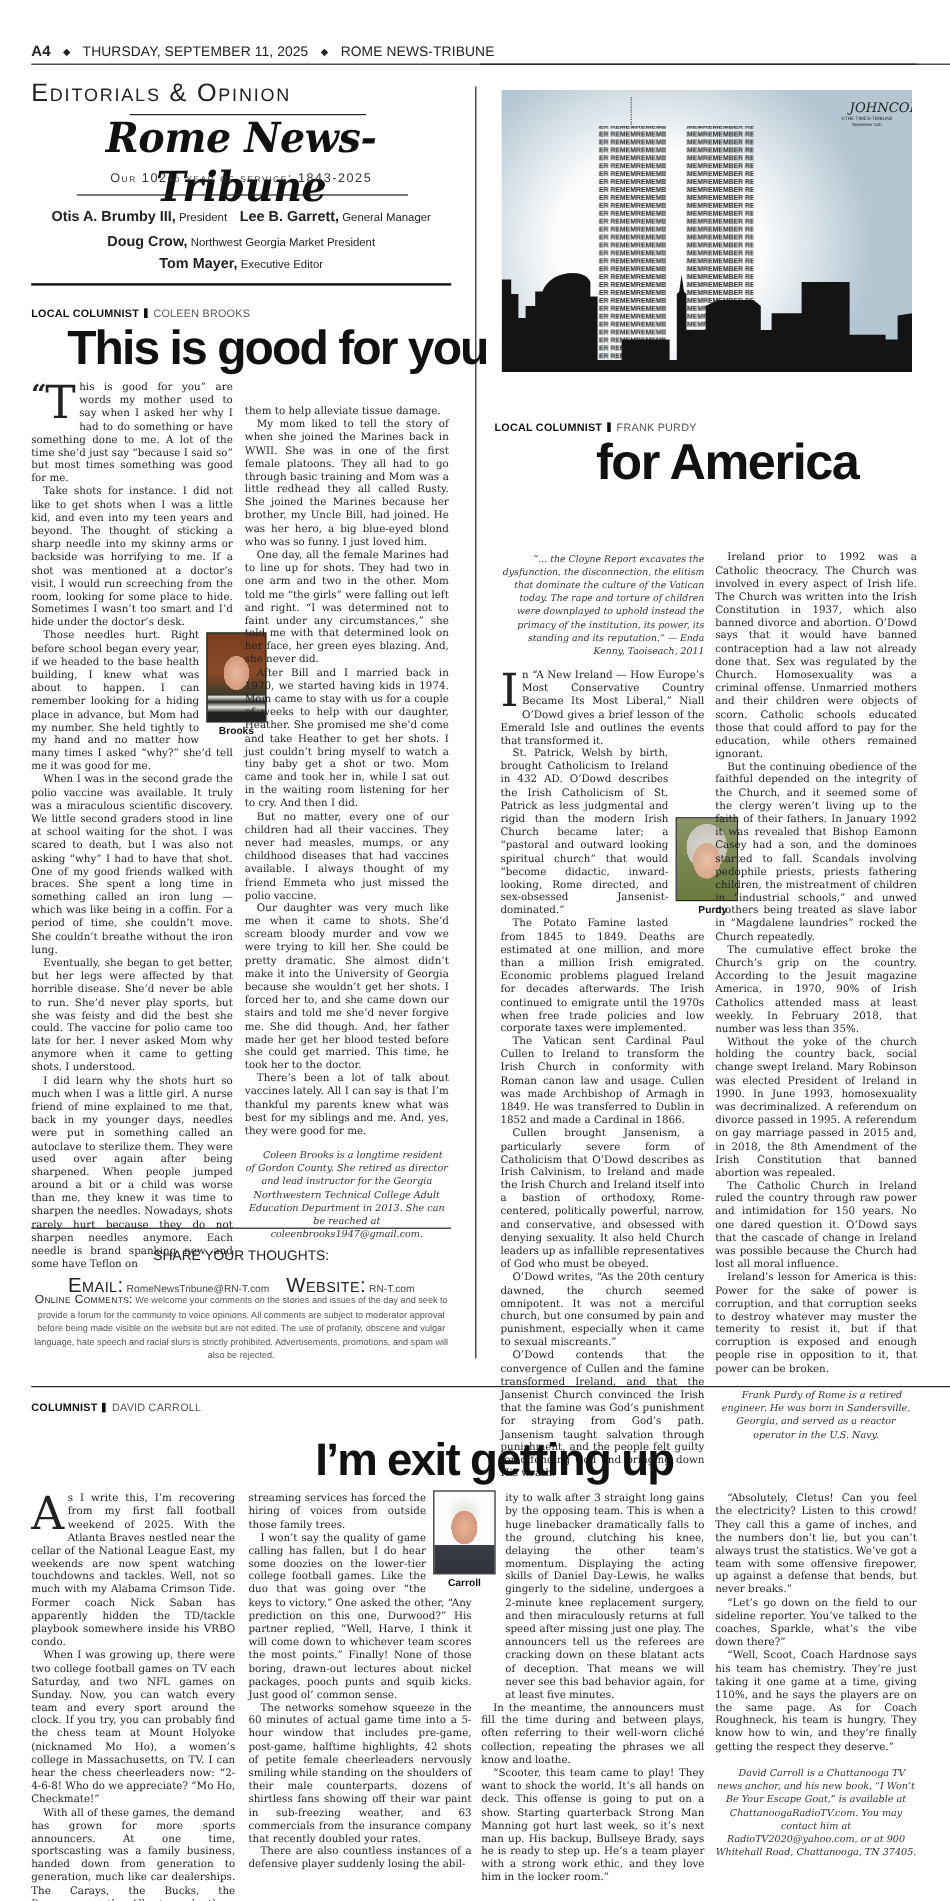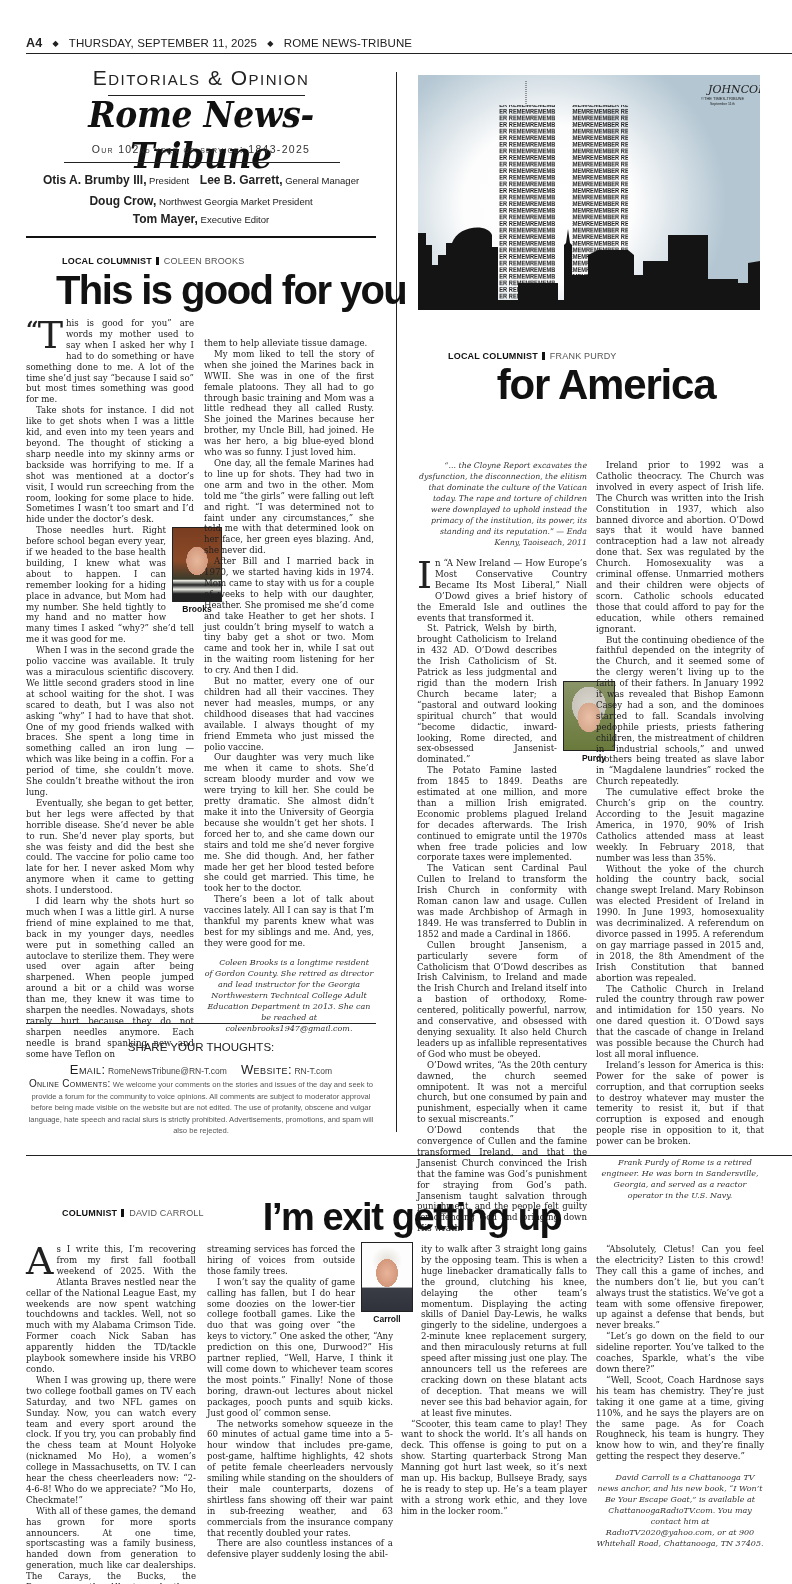--- a/index.html
+++ b/index.html
@@ -7,21 +7,21 @@
   body { position: relative; color: #1a1a1a; font-family: "DejaVu Serif", serif; }
   .abs { position: absolute; }
 
   
   .folio { left: 26px; top: 36px; width: 766px; height: 18px; border-bottom: 1.5px solid #222;
     font-family: "Liberation Sans", sans-serif; font-size: 11.5px; letter-spacing: 0.1px; color: #222; line-height: 14px; }
   .folio b { font-weight: 700; font-size: 12.5px; }
   .folio .dia { display: inline-block; font-size: 8px; margin: 0 7px; vertical-align: 1px; }
 
   
-  .ed-head { left: 26px; top: 66px; width: 350px; text-align: center;
+  .ed-head { left: 26px; top: 66px; width: 350px; 
     font-family: "Liberation Sans", sans-serif; font-size: 21px; letter-spacing: 1.5px; font-variant: small-caps; color: #222; }
   .ed-rule { left: 108px; top: 95px; width: 197px; border-top: 1.3px solid #222; }
   .nameplate { left: 26px; top: 96px; width: 350px; text-align: center;
     font-family: "DejaVu Serif", serif; font-weight: 700; font-size: 33px; letter-spacing: -0.3px; color: #111;
     font-style: italic; transform: scaleY(1.05); }
   .since { left: 26px; top: 143px; width: 350px; text-align: center;
     font-family: "Liberation Sans", sans-serif; font-size: 10.5px; letter-spacing: 1.3px; font-variant: small-caps; color: #333; }
   .since-rule { left: 64px; top: 162px; width: 276px; border-top: 1px solid #222; }
   .staff { left: 26px; width: 350px; text-align: center; font-family: "Liberation Sans", sans-serif; font-size: 9.5px; color: #222; }
   .staff b { font-size: 12px; font-weight: 700; }
@@ -30,21 +30,21 @@
   
   .vsep { left: 396px; top: 72px; height: 1060px; border-left: 1px solid #222; }
   .rule-top-right { left: 400px; top: 53px; width: 364px; border-top: 1px solid #222; }
 
   
   .cartoon { left: 418px; top: 75px; width: 342px; height: 235px; overflow: hidden;
     background: radial-gradient(ellipse 55% 75% at 38% 55%, #ffffff 0%, #fdfdfd 45%, #b3c6d2 95%); }
   .cartoon svg { width: 100%; height: 100%; display: block; }
 
   
-  .kicker { font-family: "Liberation Sans", sans-serif; font-size: 9px; color: #111; letter-spacing: 0.2px; margin-left: 36px; }
+  .kicker { font-family: "Liberation Sans", sans-serif; font-size: 9px; color: #111; letter-spacing: 0.2px; }
   .kicker b { font-weight: 900; }
   .kicker .bar { display: inline-block; width: 3px; height: 8px; background: #111; margin: 0 5px 0 4px; vertical-align: -1px; }
   .kicker .who { color: #555; font-weight: 400; text-transform: uppercase; }
 
   
   .hed { font-family: "Liberation Sans", sans-serif; font-weight: 700; color: #111; letter-spacing: -1px; transform-origin: left top; margin-left: 16px; }
 
   
   .col { font-family: "DejaVu Serif", serif; font-size: 8.6px; line-height: 10.9px; color: #222; text-align: justify; hyphens: auto; }
   .col p { text-indent: 10px; }
@@ -56,21 +56,21 @@
 
   
   .mug { position: relative; float: right; margin: 2px 0 2px 6px; }
   .mug .ph { border: 1px solid #222; overflow: hidden; }
   .mug .cap { font-family: "Liberation Sans", sans-serif; font-weight: 700; font-size: 8.5px; text-align: center; margin-top: 2px; color: #111; }
 
   
   .share-rule { left: 26px; top: 1023px; width: 350px; border-top: 1px solid #222; }
   .share-title { left: 26px; top: 1041px; width: 400px; text-align: center; font-family: "Liberation Sans", sans-serif; font-size: 11.5px; color: #222; }
   .share-line { left: 26px; top: 1062px; width: 400px; text-align: center; font-family: "Liberation Sans", sans-serif; font-size: 8.5px; color: #444; }
-  .share-line .k { font-variant: small-caps; font-size: 13px; color: #222; letter-spacing: 0.4px; }
+  .share-line .k { font-variant: small-caps; font-size: 17px; color: #222; letter-spacing: 0.4px; }
   .share-body { left: 26px; top: 1078px; width: 350px; text-align: center; font-family: "Liberation Sans", sans-serif; font-size: 7.6px; line-height: 11.5px; color: #555; }
   .share-body .k { font-variant: small-caps; font-size: 10px; color: #222; letter-spacing: 0.3px; }
   .full-rule { left: 26px; top: 1155px; width: 766px; border-top: 1px solid #222; }
 </style>
 </head>
 <body>
 
 <div class="abs folio">
   <b>A4</b>
   <span class="dia">◆</span>
@@ -160,21 +160,21 @@
 
 <div class="abs kicker" style="left:412px;top:351px">
   <b>LOCAL COLUMNIST</b><span class="bar"></span><span class="who">FRANK PURDY</span>
 </div>
 <div class="abs hed" style="left:400px;top:362px;width:380px;text-align:center;font-size:42px;line-height:46px;letter-spacing:-1.2px;">
   <div>for America</div>
 </div>
 
 <div class="abs col" style="left:417px;top:460px;width:170px;">
   <p class="pull">“... the Cloyne Report excavates the dysfunction, the disconnection, the elitism that dominate the culture of the Vatican today. The rape and torture of children were downplayed to uphold instead the primacy of the institution, its power, its standing and its reputation.” — Enda Kenny, Taoiseach, 2011</p>
-  <p class="noind" style="margin-top:10px"><span class="dropcap">I</span><span>n “A New Ireland — How Europe’s Most Conservative Country Became Its Most Liberal,” Niall O’Dowd gives a brief history of the Emerald Isle and outlines the events that transformed it.</span></p>
+  <p class="noind" style="margin-top:10px"><span class="dropcap">I</span><span>n “A New Ireland — How Europe’s Most Conservative Country Became Its Most Liberal,” Niall O’Dowd gives a brief lesson of the Emerald Isle and outlines the events that transformed it.</span></p>
 
   <p>
     <span class="mug" style="margin-right:-28px;margin-top:58px">
       <span class="ph" style="display:block;width:52px;height:70px;background:radial-gradient(ellipse 38% 36% at 50% 52%, #e9c0a6 0%, #d7a88e 60%, transparent 61%), radial-gradient(ellipse 48% 40% at 50% 35%, #d9d6cf 0%, #c9c5bb 70%, transparent 71%), linear-gradient(180deg,#8a9468,#6a7a3c);"></span>
       <span class="cap" style="display:block">Purdy</span>
     </span>
     <span>St. Patrick, Welsh by birth, brought Catholicism to Ireland in 432 AD. O’Dowd describes the Irish Catholicism of St. Patrick as less judgmental and rigid than the modern Irish Church became later; a “pastoral and outward looking spiritual church” that would “become didactic, inward-looking, Rome directed, and sex-obsessed Jansenist-dominated.”</span>
   </p>
   <p>The Potato Famine lasted from 1845 to 1849. Deaths are estimated at one million, and more than a million Irish emigrated. Economic problems plagued Ireland for decades afterwards. The Irish continued to emigrate until the 1970s when free trade policies and low corporate taxes were implemented.</p>
   <p>The Vatican sent Cardinal Paul Cullen to Ireland to transform the Irish Church in conformity with Roman canon law and usage. Cullen was made Archbishop of Armagh in 1849. He was transferred to Dublin in 1852 and made a Cardinal in 1866.</p>
@@ -188,21 +188,21 @@
   <p>But the continuing obedience of the faithful depended on the integrity of the Church, and it seemed some of the clergy weren’t living up to the faith of their fathers. In January 1992 it was revealed that Bishop Eamonn Casey had a son, and the dominoes started to fall. Scandals involving pedophile priests, priests fathering children, the mistreatment of children in “industrial schools,” and unwed mothers being treated as slave labor in “Magdalene laundries” rocked the Church repeatedly.</p>
   <p>The cumulative effect broke the Church’s grip on the country. According to the Jesuit magazine America, in 1970, 90% of Irish Catholics attended mass at least weekly. In February 2018, that number was less than 35%.</p>
   <p>Without the yoke of the church holding the country back, social change swept Ireland. Mary Robinson was elected President of Ireland in 1990. In June 1993, homosexuality was decriminalized. A referendum on divorce passed in 1995. A referendum on gay marriage passed in 2015 and, in 2018, the 8th Amendment of the Irish Constitution that banned abortion was repealed.</p>
   <p>The Catholic Church in Ireland ruled the country through raw power and intimidation for 150 years. No one dared question it. O’Dowd says that the cascade of change in Ireland was possible because the Church had lost all moral influence.</p>
   <p>Ireland’s lesson for America is this: Power for the sake of power is corruption, and that corruption seeks to destroy whatever may muster the temerity to resist it, but if that corruption is exposed and enough people rise in opposition to it, that power can be broken.</p>
   <p class="tag" style="margin-top:10px">Frank Purdy of Rome is a retired engineer. He was born in Sandersville, Georgia, and served as a reactor operator in the U.S. Navy.</p>
 </div>
 
 <div class="abs full-rule"></div>
 
-<div class="abs kicker" style="left:26px;top:1208px">
+<div class="abs kicker" style="left:26px;top:1168px">
   <b>COLUMNIST</b><span class="bar"></span><span class="who">DAVID CARROLL</span>
 </div>
 <div class="abs hed" style="left:0;top:1196px;width:792px;text-align:center;font-size:38px;letter-spacing:-1.4px;">I’m exit getting up</div>
 
 <div class="abs col" style="left:26px;top:1244px;width:170px;">
   <p class="noind"><span class="dropcap">A</span><span>s I write this, I’m recovering from my first fall football weekend of 2025. With the Atlanta Braves nestled near the cellar of the National League East, my weekends are now spent watching touchdowns and tackles. Well, not so much with my Alabama Crimson Tide. Former coach Nick Saban has apparently hidden the TD/tackle playbook somewhere inside his VRBO condo.</span></p>
   <p>When I was growing up, there were two college football games on TV each Saturday, and two NFL games on Sunday. Now, you can watch every team and every sport around the clock. If you try, you can probably find the chess team at Mount Holyoke (nicknamed Mo Ho), a women’s college in Massachusetts, on TV. I can hear the chess cheerleaders now: “2-4-6-8! Who do we appreciate? “Mo Ho, Checkmate!”</p>
   <p>With all of these games, the demand has grown for more sports announcers. At one time, sportscasting was a family business, handed down from generation to generation, much like car dealerships. The Carays, the Bucks, the Brennamans, the Alberts and others simply inherited the headset. But the explosion of games on cable and</p>
 </div>
 
@@ -212,20 +212,21 @@
     <span class="cap" style="display:block">Carroll</span>
   </span>
   <p class="noind">streaming services has forced the hiring of voices from outside those family trees.</p>
   <p>I won’t say the quality of game calling has fallen, but I do hear some doozies on the lower-tier college football games. Like the duo that was going over “the keys to victory.” One asked the other, “Any prediction on this one, Durwood?” His partner replied, “Well, Harve, I think it will come down to whichever team scores the most points.” Finally! None of those boring, drawn-out lectures about nickel packages, pooch punts and squib kicks. Just good ol’ common sense.</p>
   <p>The networks somehow squeeze in the 60 minutes of actual game time into a 5-hour window that includes pre-game, post-game, halftime highlights, 42 shots of petite female cheerleaders nervously smiling while standing on the shoulders of their male counterparts, dozens of shirtless fans showing off their war paint in sub-freezing weather, and 63 commercials from the insurance company that recently doubled your rates.</p>
   <p>There are also countless instances of a defensive player suddenly losing the abil-</p>
 </div>
 
 <div class="abs col" style="left:401px;top:1244px;width:186px;">
   <p class="noind" style="padding-left:20px">ity to walk after 3 straight long gains by the opposing team. This is when a huge linebacker dramatically falls to the ground, clutching his knee, delaying the other team’s momentum. Displaying the acting skills of Daniel Day-Lewis, he walks gingerly to the sideline, undergoes a 2-minute knee replacement surgery, and then miraculously returns at full speed after missing just one play. The announcers tell us the referees are cracking down on these blatant acts of deception. That means we will never see this bad behavior again, for at least five minutes.</p>
+  <p>In the meantime, the announcers must fill the time during and between plays, often referring to their well-worn cliché collection, repeating the phrases we all know and loathe.</p>
   <p>“Scooter, this team came to play! They want to shock the world. It’s all hands on deck. This offense is going to put on a show. Starting quarterback Strong Man Manning got hurt last week, so it’s next man up. His backup, Bullseye Brady, says he is ready to step up. He’s a team player with a strong work ethic, and they love him in the locker room.”</p>
 </div>
 
 <div class="abs col" style="left:596px;top:1244px;width:168px;">
   <p>“Absolutely, Cletus! Can you feel the electricity? Listen to this crowd! They call this a game of inches, and the numbers don’t lie, but you can’t always trust the statistics. We’ve got a team with some offensive firepower, up against a defense that bends, but never breaks.”</p>
   <p>“Let’s go down on the field to our sideline reporter. You’ve talked to the coaches, Sparkle, what’s the vibe down there?”</p>
   <p>“Well, Scoot, Coach Hardnose says his team has chemistry. They’re just taking it one game at a time, giving 110%, and he says the players are on the same page. As for Coach Roughneck, his team is hungry. They know how to win, and they’re finally getting the respect they deserve.”</p>
   <p class="tag" style="margin-top:10px">David Carroll is a Chattanooga TV news anchor, and his new book, “I Won’t Be Your Escape Goat,” is available at ChattanoogaRadioTV.com. You may contact him at RadioTV2020@yahoo.com, or at 900 Whitehall Road, Chattanooga, TN 37405.</p>
 </div>
 

